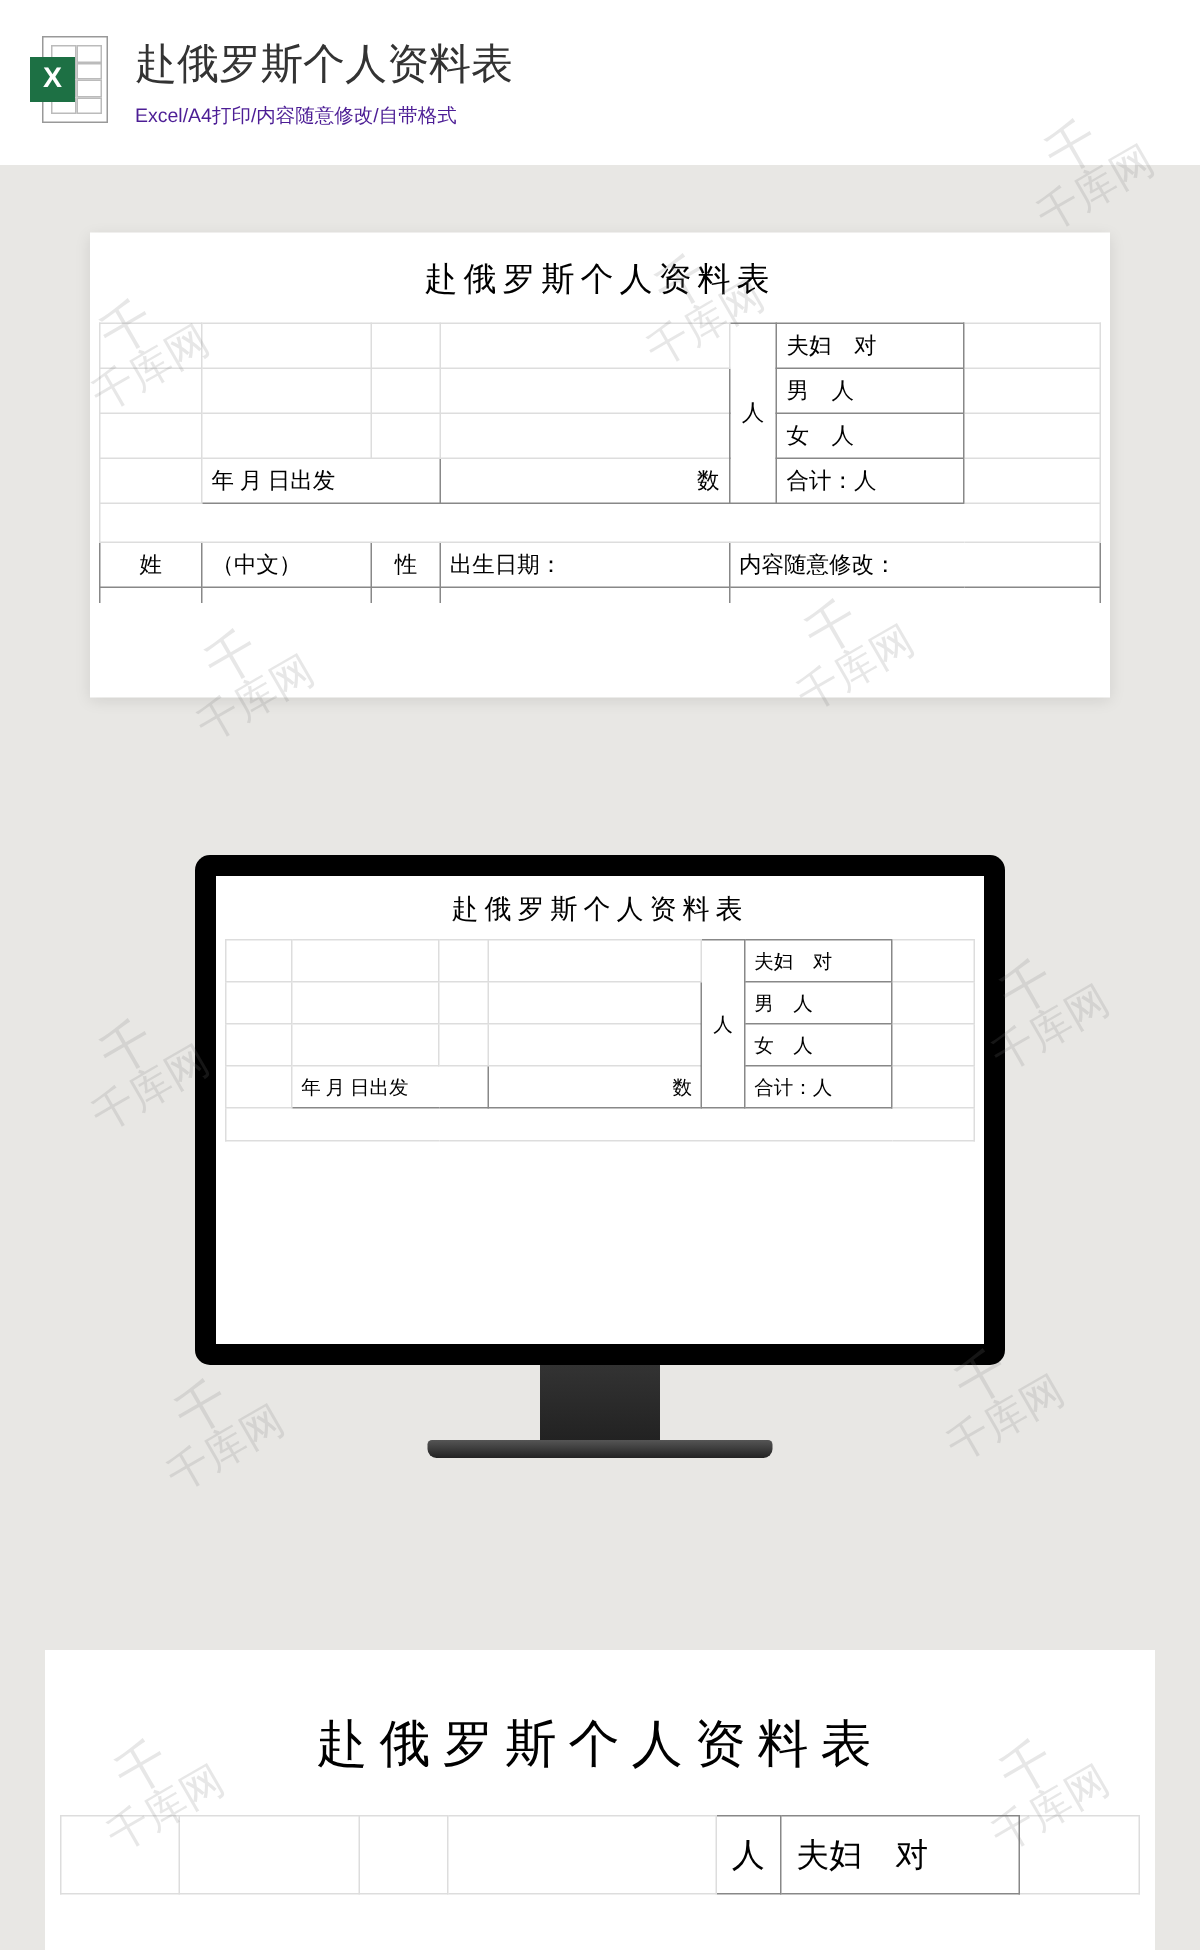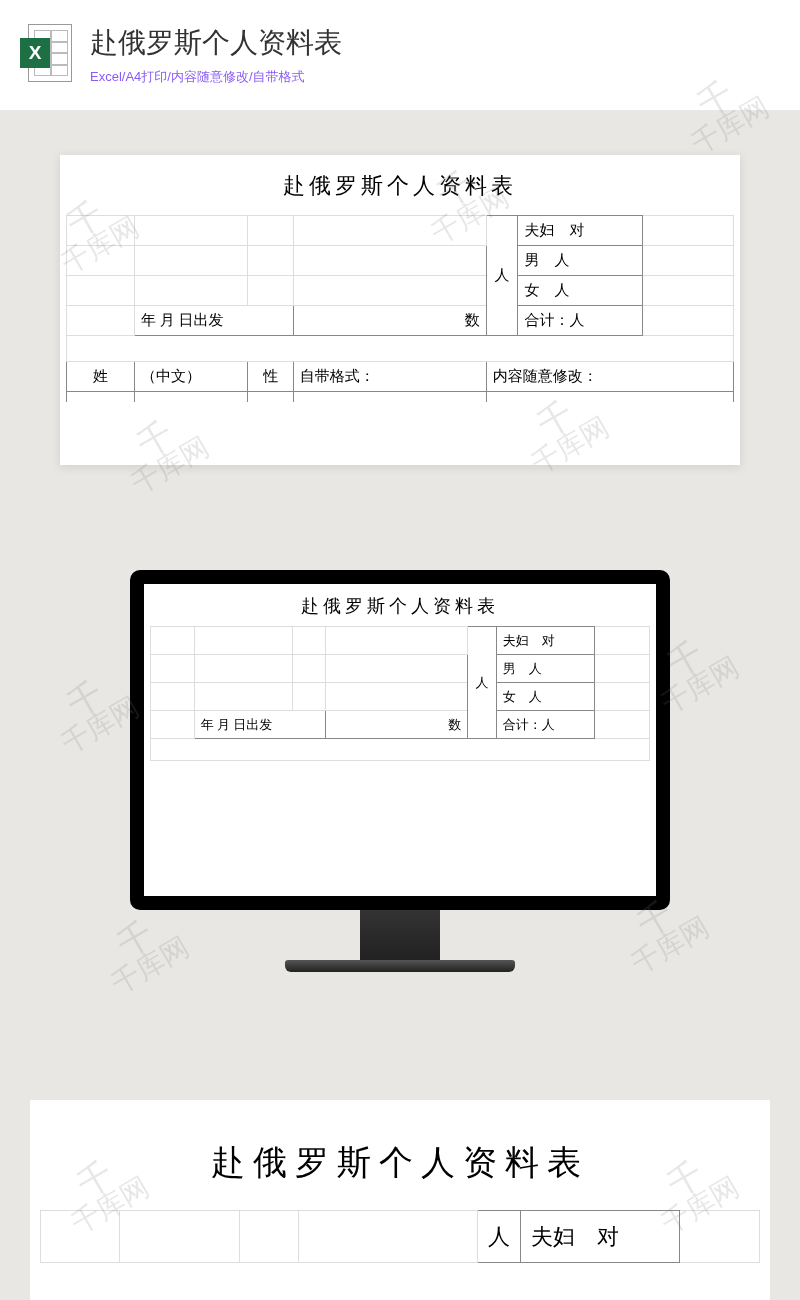--- a/index.html
+++ b/index.html
@@ -57,21 +57,21 @@
     .header-text { flex: 1; }
     .header-title {
       font-family: "Microsoft YaHei", sans-serif;
       font-size: 28px;
       color: #333;
       font-weight: 400;
     }
     .header-sub {
       font-family: "Microsoft YaHei", sans-serif;
       font-size: 13px;
-      color: #8b5cf6;
+      color: #4c1d95;
       margin-top: 6px;
     }
     .preview1 {
       position: absolute;
       left: 60px; top: 155px;
       width: 680px; height: 310px;
       background: #fff;
       box-shadow: 0 2px 10px rgba(0,0,0,0.1);
       padding: 10px 6px;
     }
@@ -220,21 +220,21 @@
         <td>合计：人</td>
         <td class="lightb"></td>
       </tr>
       <tr>
             <td class="lightb" colspan="7" style="height:26px"></td>
           </tr>
       <tr>
         <td style="text-align:center">姓</td>
         <td>（中文）</td>
         <td style="text-align:center">性</td>
-        <td>自带格式：</td>
+        <td>出生日期：</td>
         <td colspan="3">内容随意修改：</td>
       </tr>
       <tr style="height:10px">
         <td style="border-bottom:none;height:10px;padding:0;"></td>
         <td style="border-bottom:none;height:10px;padding:0;"></td>
         <td style="border-bottom:none;height:10px;padding:0;"></td>
         <td style="border-bottom:none;height:10px;padding:0;"></td>
         <td colspan="3" style="border-bottom:none;height:10px;padding:0;"></td>
       </tr>
     </tbody>

